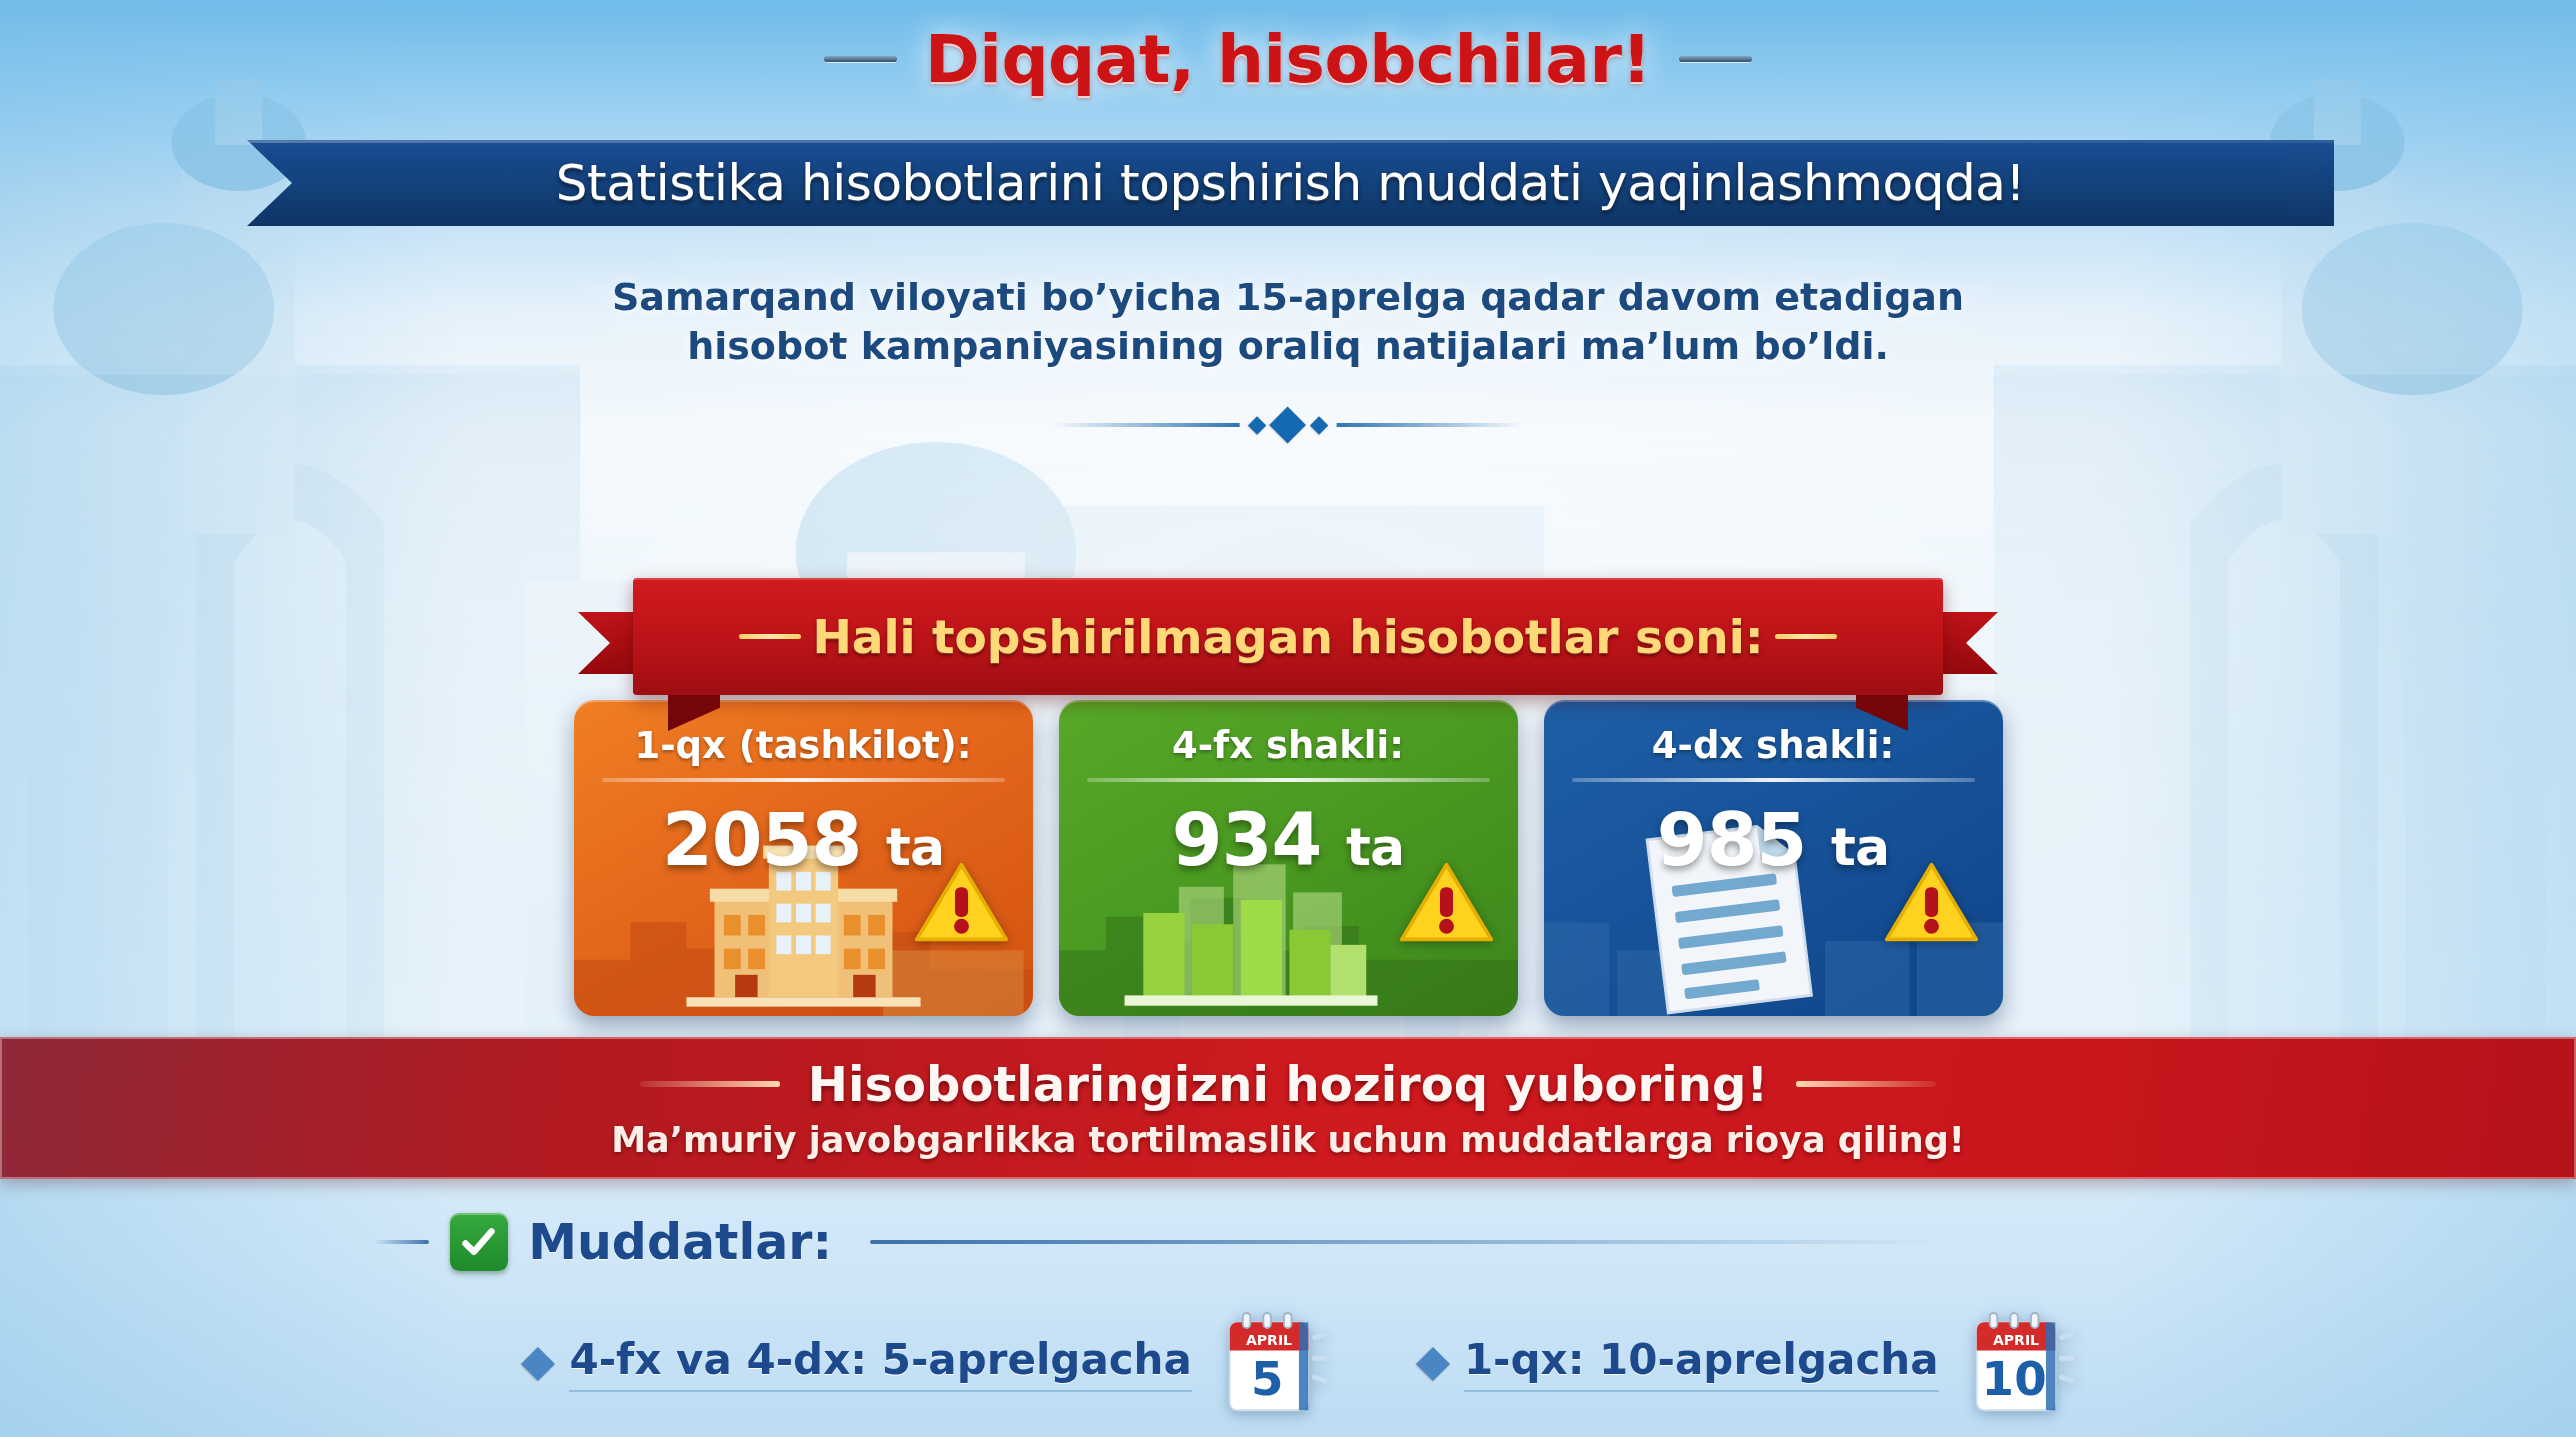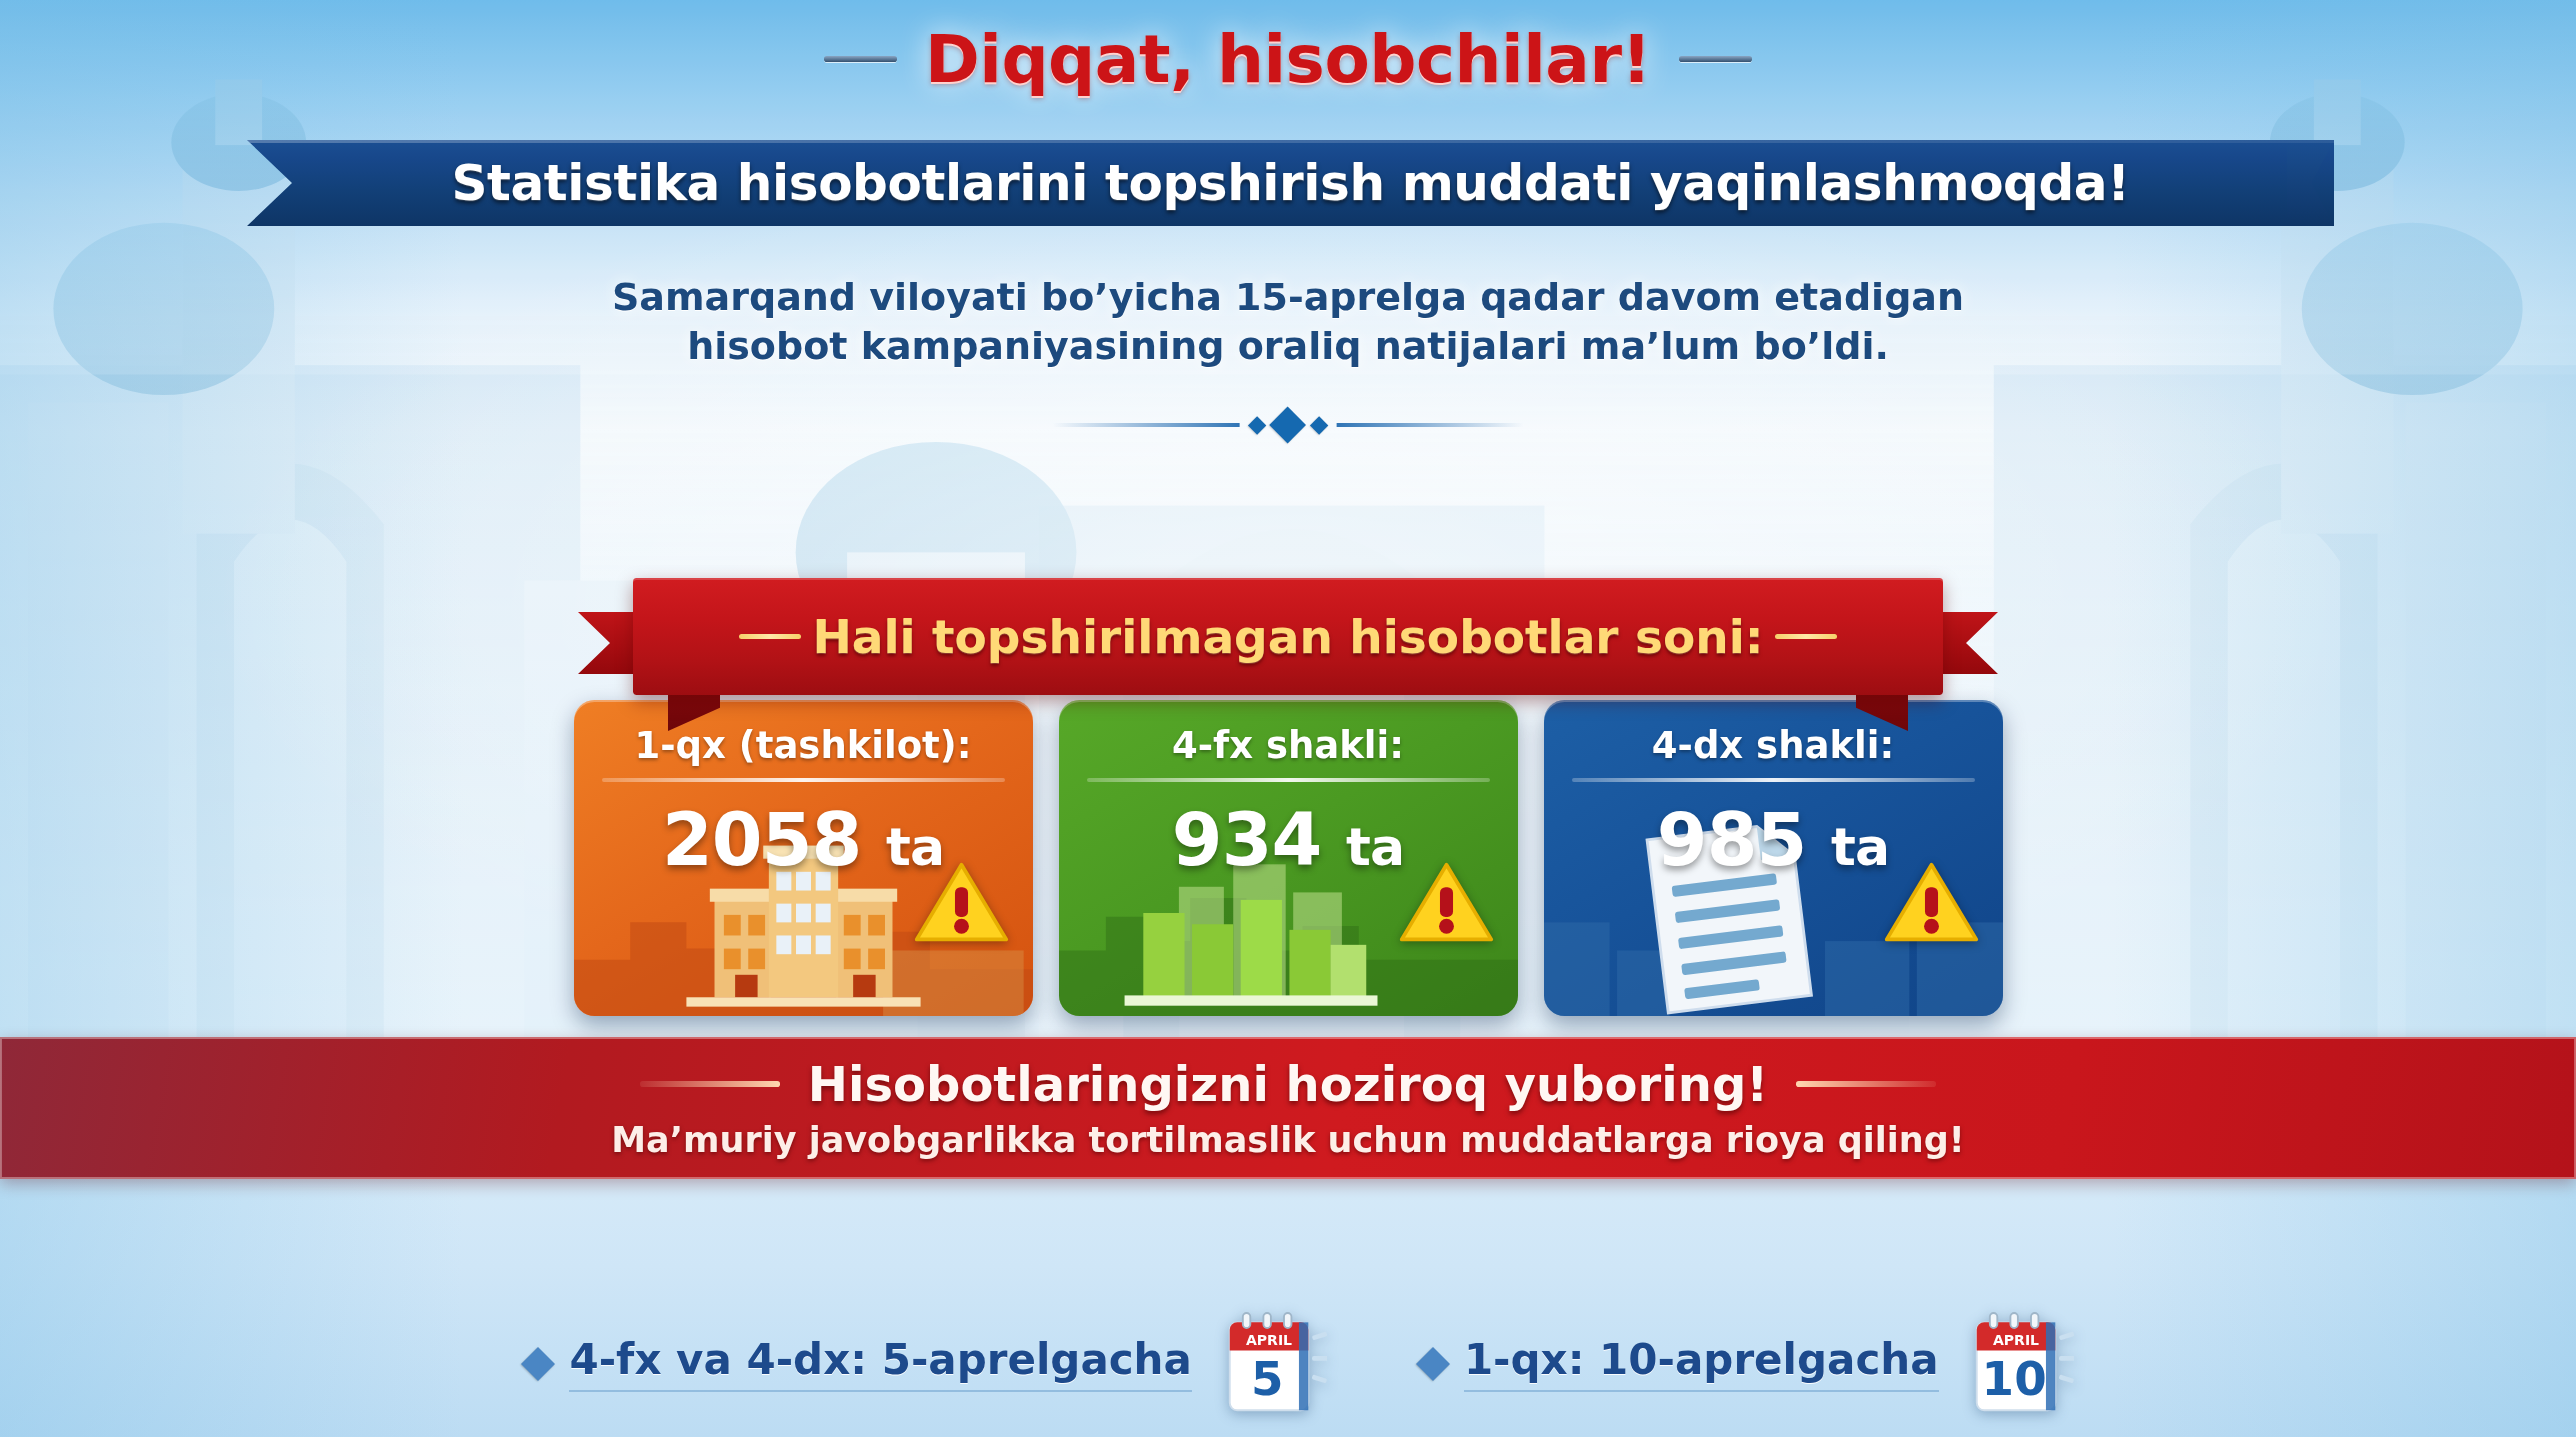--- a/index.html
+++ b/index.html
@@ -70,21 +70,21 @@
   .blue-banner::after{
     content:""; position:absolute; left:0; right:0; top:0; height:2.8px;
     background:linear-gradient(to right, rgba(255,255,255,0.25), rgba(255,255,255,0.08));
   }
   .blue-banner .arrow-r {
     position:absolute; right:0; top:0; width:47px; height:86px;
     background:linear-gradient(to bottom,#1b4f93,#0e3566);
     clip-path:polygon(0 0, 100% 0, 52% 50%, 100% 100%, 0 100%);
   }
   .blue-banner-text {
-    font-size:50px; font-weight:bold; color:#ffffff; white-space:nowrap;
+    font-size:50px; font-weight:normal; color:#ffffff; white-space:nowrap;
     font-family:"DejaVu Sans", sans-serif;
     text-shadow:0 2.8px 4.7px rgba(0,0,0,0.55), 0 0.9px 0 rgba(255,255,255,0.25);
     letter-spacing:-0.4px;
     position:relative; z-index:2;
   }
 
   
   .subtitle {
     position:absolute; top:273px; left:0; width:2576px;
     text-align:center; z-index:8;
@@ -479,20 +479,30 @@
 
   <div class="red-band">
     <div class="red-band-top">
       <span class="rb-dash"></span>
       <span class="red-band-h">Hisobotlaringizni hoziroq yuboring!</span>
       <span class="rb-dash rev"></span>
     </div>
     <div class="red-band-sub">Ma’muriy javobgarlikka tortilmaslik uchun muddatlarga rioya qiling!</div>
   </div>
 
+  <div class="deadline-head">
+    <span class="dh-dash-l"></span>
+    <span class="check-box">
+      <svg viewBox="0 0 42 42">
+        <path d="M7 22 L16 31 L35 9" fill="none" stroke="#ffffff" stroke-width="7" stroke-linecap="round" stroke-linejoin="round"></path>
+      </svg>
+    </span>
+    <span class="deadline-title">Muddatlar:</span>
+    <span class="dh-dash-r"></span>
+  </div>
 
   <div class="deadline-rows">
 
     <div class="dl-item">
       <span class="dl-diamond"></span>
       <span class="dl-text">4-fx va 4-dx: 5-aprelgacha</span>
       <span class="cal">
         <svg viewBox="0 0 108 116">
           <g fill="#c9dff0">
             <rect x="92" y="26" width="16" height="5" rx="2" transform="rotate(-18 100 28)"></rect>

